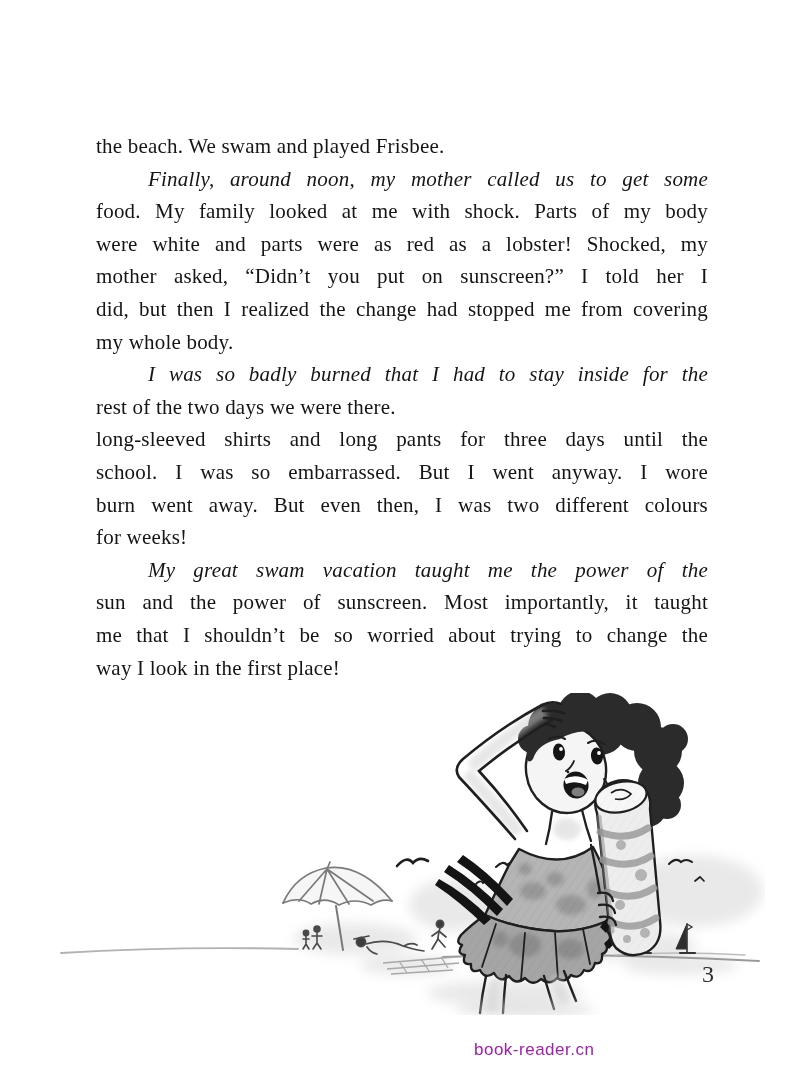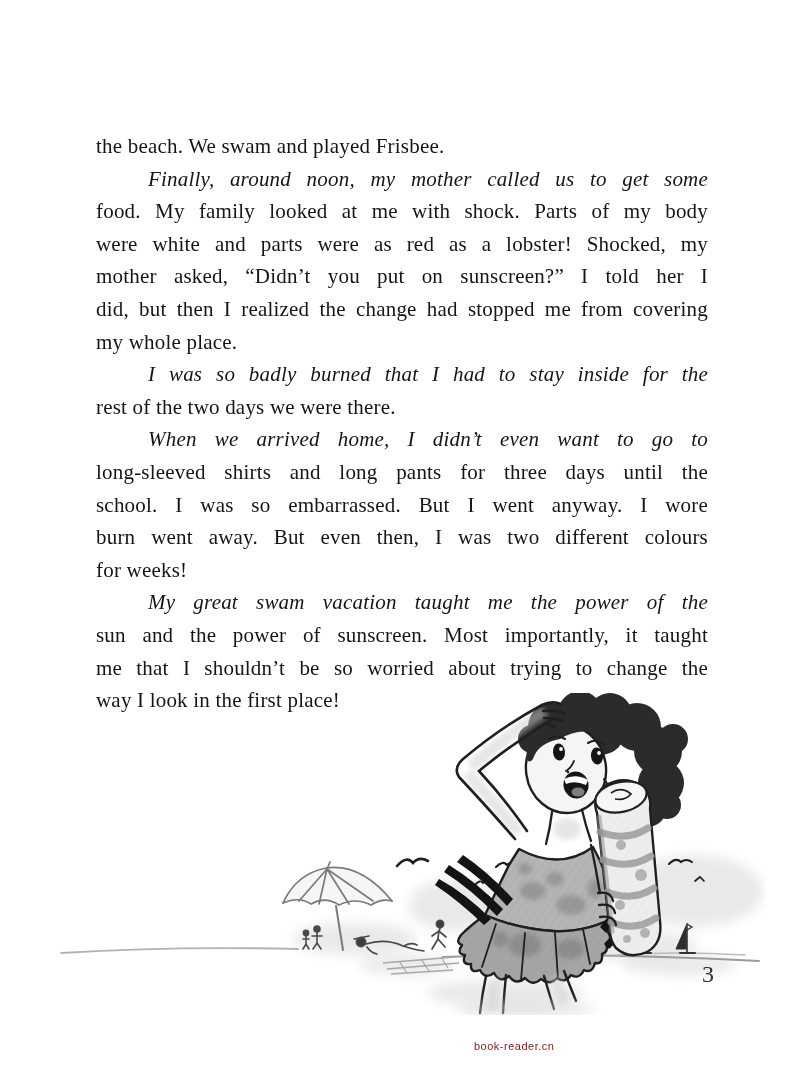--- a/index.html
+++ b/index.html
@@ -16,39 +16,38 @@
   .line.last{text-align-last:left;}
   .line.indent{text-indent:52px;font-style:italic;}
   .illustration{position:absolute;left:55px;top:693px;width:710px;height:322px;}
   .pagenum{
     position:absolute;left:694px;top:961px;width:28px;text-align:center;
     font-size:24px;color:#2e2e2e;
   }
   .watermark{
     position:absolute;left:474px;top:1040px;
     font-family:"Liberation Sans","DejaVu Sans",sans-serif;
-    font-size:11px;color:#7f1d1d;letter-spacing:0.5px;
+    font-size:17px;color:#a21caf;letter-spacing:0.5px;
   }
 </style>
 </head>
 <body>
 
 <div class="page">
 
   <div class="textblock">
     <div class="line last">the beach. We swam and played Frisbee.</div>
     <div class="line indent">Finally, around noon, my mother called us to get some</div>
     <div class="line">food. My family looked at me with shock. Parts of my body</div>
     <div class="line">were white and parts were as red as a lobster! Shocked, my</div>
     <div class="line">mother asked, “Didn’t you put on sunscreen?” I told her I</div>
     <div class="line">did, but then I realized the change had stopped me from covering</div>
-    <div class="line last">my whole place.</div>
+    <div class="line last">my whole body.</div>
     <div class="line indent">I was so badly burned that I had to stay inside for the</div>
     <div class="line last">rest of the two days we were there.</div>
-    <div class="line indent">When we arrived home, I didn’t even want to go to</div>
     <div class="line">long-sleeved shirts and long pants for three days until the</div>
     <div class="line">school. I was so embarrassed. But I went anyway. I wore</div>
     <div class="line">burn went away. But even then, I was two different colours</div>
     <div class="line last">for weeks!</div>
     <div class="line indent">My great swam vacation taught me the power of the</div>
     <div class="line">sun and the power of sunscreen. Most importantly, it taught</div>
     <div class="line">me that I shouldn’t be so worried about trying to change the</div>
     <div class="line last">way I look in the first place!</div>
   </div>
 

